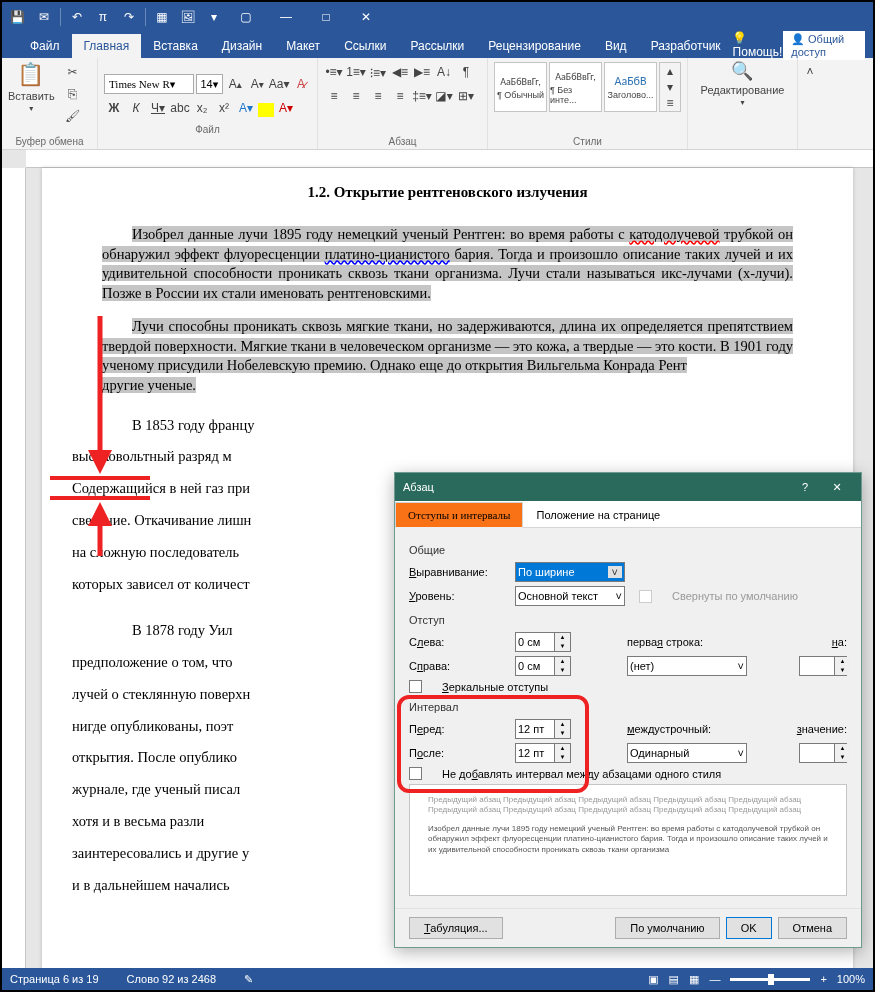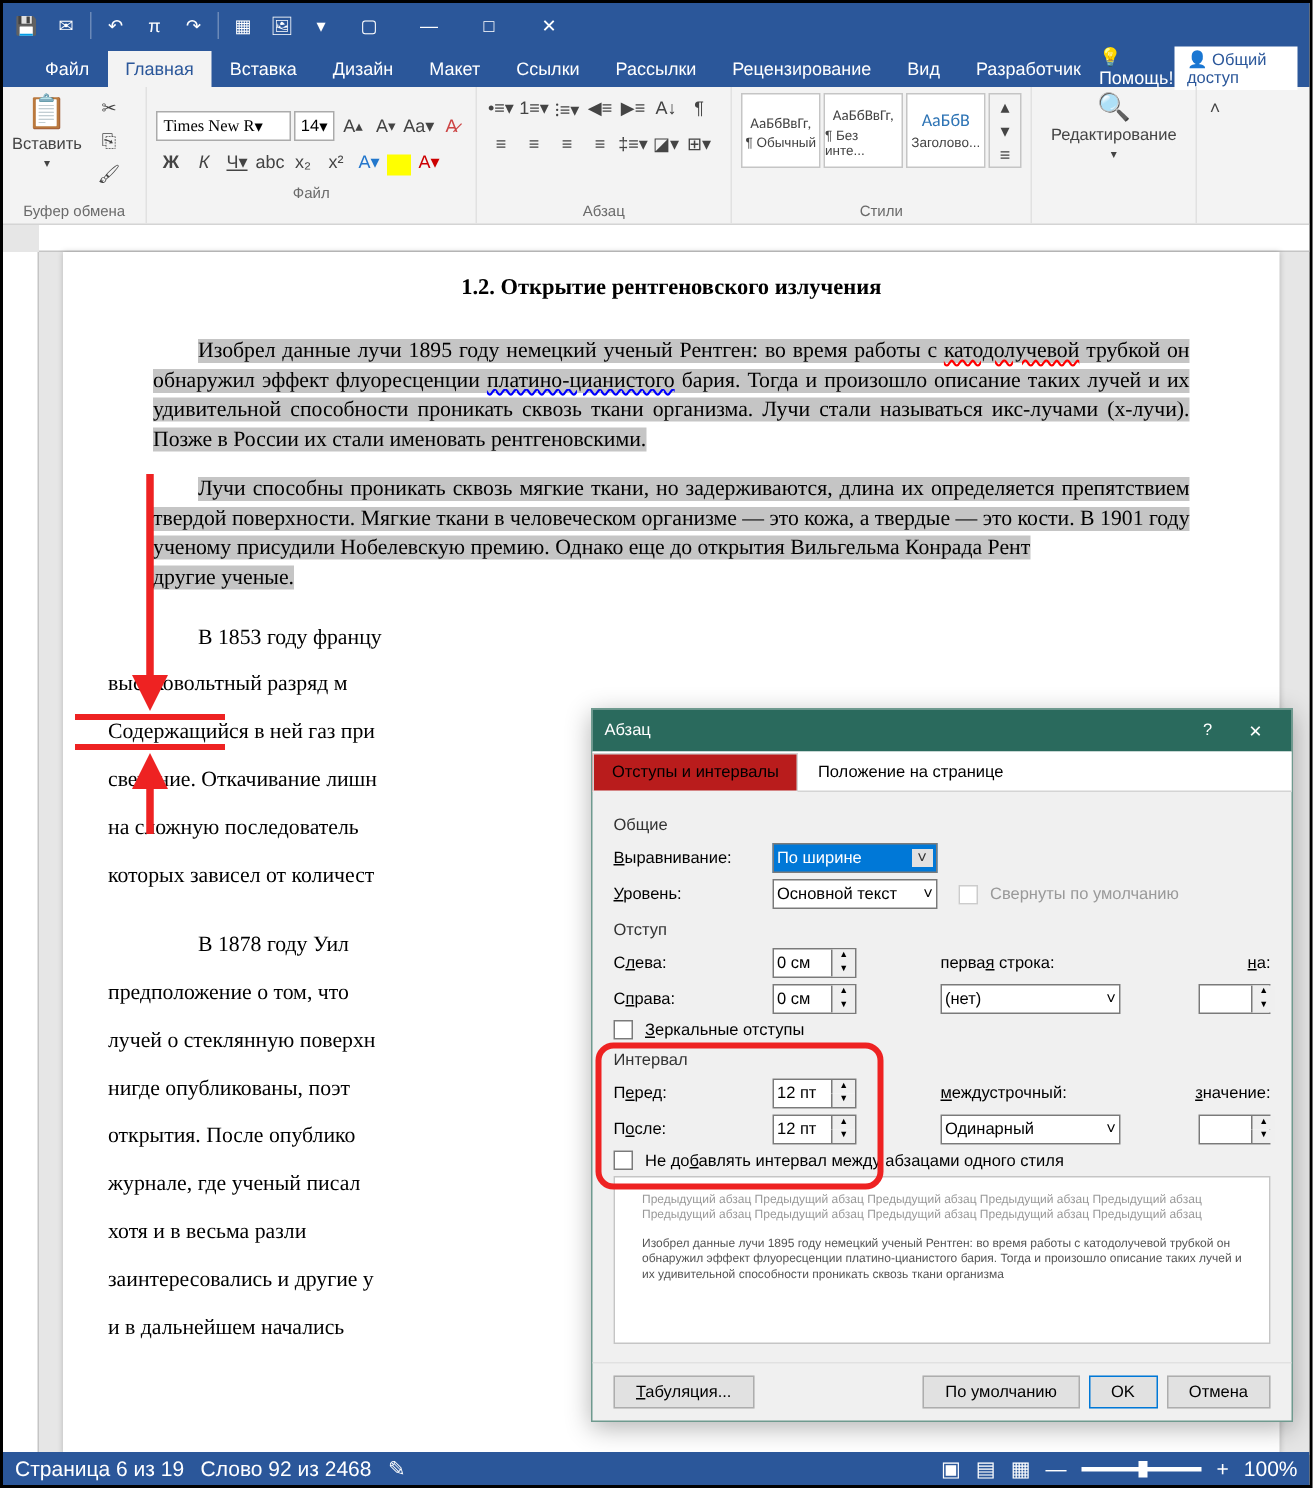--- a/index.html
+++ b/index.html
@@ -44,41 +44,41 @@
 .sel { background: #c5c5c5; }
 .underline-red { text-decoration: underline wavy red; }
 .underline-blue { text-decoration: underline wavy blue; }
 .arrow-overlay { position: absolute; left: 48px; top: 156px; pointer-events: none; }
 .dialog { position: absolute; left: 392px; top: 470px; width: 468px; background: #f0f0f0; border: 1px solid #6f9a8f; box-shadow: 0 4px 16px rgba(0,0,0,0.3); font-size: 11px; }
 .dialog-title { background: #2a6a5d; color: #fff; height: 28px; display: flex; align-items: center; padding: 0 8px; }
 .dialog-title-text { flex: 1; }
 .dialog-title-btn { width: 32px; height: 28px; display: flex; align-items: center; justify-content: center; cursor: pointer; }
 .dialog-tabs { display: flex; background: #fff; border-bottom: 1px solid #d4d4d4; }
 .dtab { padding: 6px 12px; border: 1px solid transparent; cursor: pointer; position: relative; top: 1px; }
-.dtab.active { background: #b91c1c; border-color: #d4d4d4; border-bottom-color: #f0f0f0; }
+.dtab.active { background: #f97316; border-color: #d4d4d4; border-bottom-color: #f0f0f0; font-family: Liberation Serif, serif; }
 .dialog-body { padding: 8px 14px 12px; }
 .section-title { font-size: 11px; color: #333; margin: 8px 0 6px; }
 .field-row { display: flex; align-items: center; margin-bottom: 4px; gap: 6px; }
 .field-label { width: 100px; }
 .field-label2 { width: 110px; }
 .select { border: 1px solid #7a7a7a; background: #fff; height: 20px; font-size: 11px; padding: 0 2px; display: flex; align-items: center; }
 .select.sel-active { background: #0078d7; color: #fff; }
 .spinner { border: 1px solid #7a7a7a; background: #fff; height: 20px; width: 56px; display: flex; align-items: center; }
 .spinner input { border: none; width: 34px; font-size: 11px; padding: 0 2px; outline: none; }
 .spin-btns { display: flex; flex-direction: column; margin-left: auto; }
 .spin-btns div { width: 16px; height: 9px; border-left: 1px solid #7a7a7a; font-size: 6px; text-align: center; line-height: 8px; cursor: pointer; background: #efefef; }
-.checkbox { display: flex; align-items: center; gap: 8px; }
+.checkbox { display: flex; align-items: center; gap: 20px; }
 .checkbox-box { width: 13px; height: 13px; border: 1px solid #7a7a7a; background: #fff; }
 .highlight-box { position: absolute; border: 4px solid #e22; border-radius: 12px; pointer-events: none; }
 .preview-box { border: 1px solid #c5c5c5; background: #fff; height: 112px; padding: 10px 18px; font-size: 8px; color: #999; line-height: 1.3; overflow: hidden; }
 .dialog-buttons { display: flex; gap: 6px; padding: 8px 14px; justify-content: flex-end; border-top: 1px solid #e1e1e1; }
 .btn { border: 1px solid #adadad; background: #e1e1e1; padding: 4px 14px; font-size: 11px; cursor: pointer; }
 .btn.primary { border-color: #0078d7; }
 .btn-left { margin-right: auto; }
-.statusbar { position: absolute; bottom: 0; left: 0; right: 0; height: 22px; background: #2b579a; color: #fff; display: flex; align-items: center; padding: 0 8px; font-size: 14px; gap: 11px; }
+.statusbar { position: absolute; bottom: 0; left: 0; right: 0; height: 22px; background: #2b579a; color: #fff; display: flex; align-items: center; padding: 0 8px; font-size: 11px; gap: 28px; }
 .statusbar .right { margin-left: auto; display: flex; align-items: center; gap: 10px; }
 .bold { font-weight: bold; }
 .italic { font-style: italic; }
 .under { text-decoration: underline; }
 </style>
 </head>
 <body>
 
 <div class="titlebar">
   <div class="qat">

